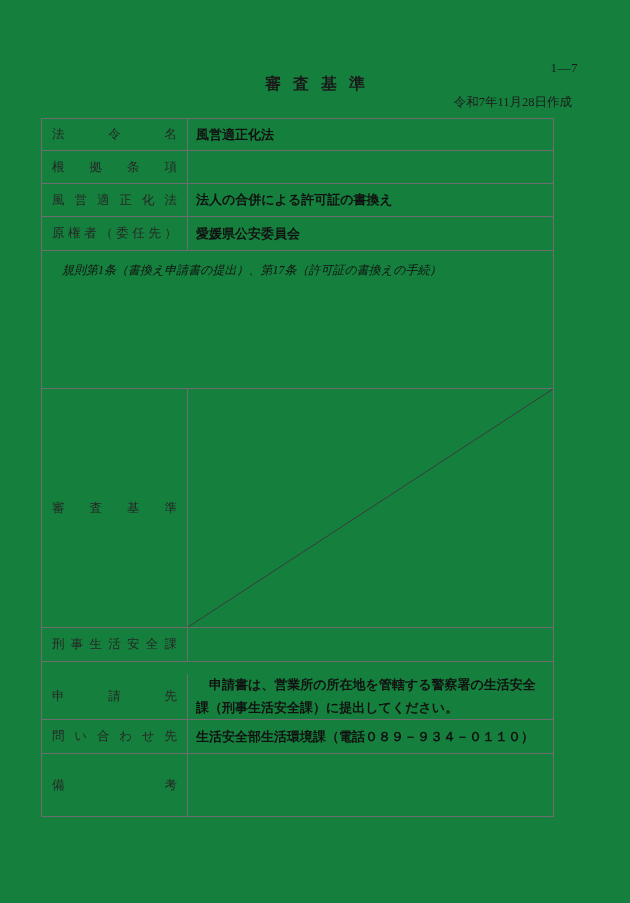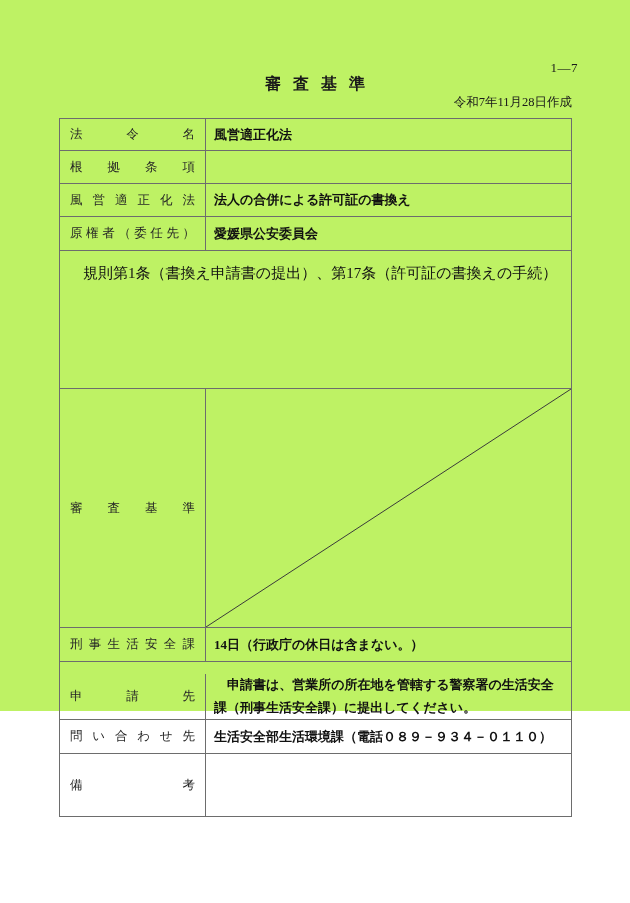--- a/index.html
+++ b/index.html
@@ -13,22 +13,22 @@
     position: relative;
     font-family: "Liberation Serif", "DejaVu Serif", serif;
     color: #1a1a1a;
     overflow: hidden;
   }
 
   .page {
     position: absolute;
     left: 0; top: 0;
     width: 630px;
-    height: 711px;
-    background: #bef264;
+    height: 903px;
+    background: #15803d;
   }
 
   
   .page-number {
     position: absolute;
     right: 52px;
     top: 60px;
     font-size: 13px;
     letter-spacing: 0.5px;
     white-space: nowrap;
@@ -50,21 +50,21 @@
     position: absolute;
     right: 58px;
     top: 94px;
     font-size: 12.5px;
     white-space: nowrap;
   }
 
   
   .sheet {
     position: absolute;
-    left: 59px;
+    left: 41px;
     top: 118px;
     width: 513px;
     border: 1px solid #6d6d6d;
     box-sizing: border-box;
   }
 
   .row {
     display: flex;
     border-bottom: 1px solid #6d6d6d;
     box-sizing: border-box;
@@ -112,22 +112,23 @@
   .r-hyojun  { height: 34px; }
   .r-shinsei { height: 46px; margin-top: 12px; }
   .r-toiawase{ height: 34px; }
   .r-biko    { height: 62px; }
 
   
   .r-sadame .cell-value {
     align-items: flex-start;
     padding-top: 9px;
     font-weight: normal;
-    font-size: 15px;
+    font-size: 12px;
     line-height: 1.75;
+    font-style: italic;
   }
   .r-sadame .cell-value .body {
     text-indent: 1em;
   }
 
   .r-shinsa .cell-value {
     position: relative;
     padding: 0;
   }
 
@@ -215,23 +216,20 @@
           <line x1="0" y1="239" x2="366" y2="0"></line>
         </svg>
         <span class="body"></span>
       </div>
     </div>
 
     <div class="row r-hyojun">
       <div class="cell-label">
         <span class="label-text">刑事生活安全課</span>
       </div>
-      <div class="cell-value">
-        <span class="body">14日（行政庁の休日は含まない。）</span>
-      </div>
     </div>
 
     <div class="row r-shinsei">
       <div class="cell-label">
         <span class="label-text">申請先</span>
       </div>
       <div class="cell-value">
         <span class="body">申請書は、営業所の所在地を管轄する警察署の生活安全課（刑事生活安全課）に提出してください。</span>
       </div>
     </div>

